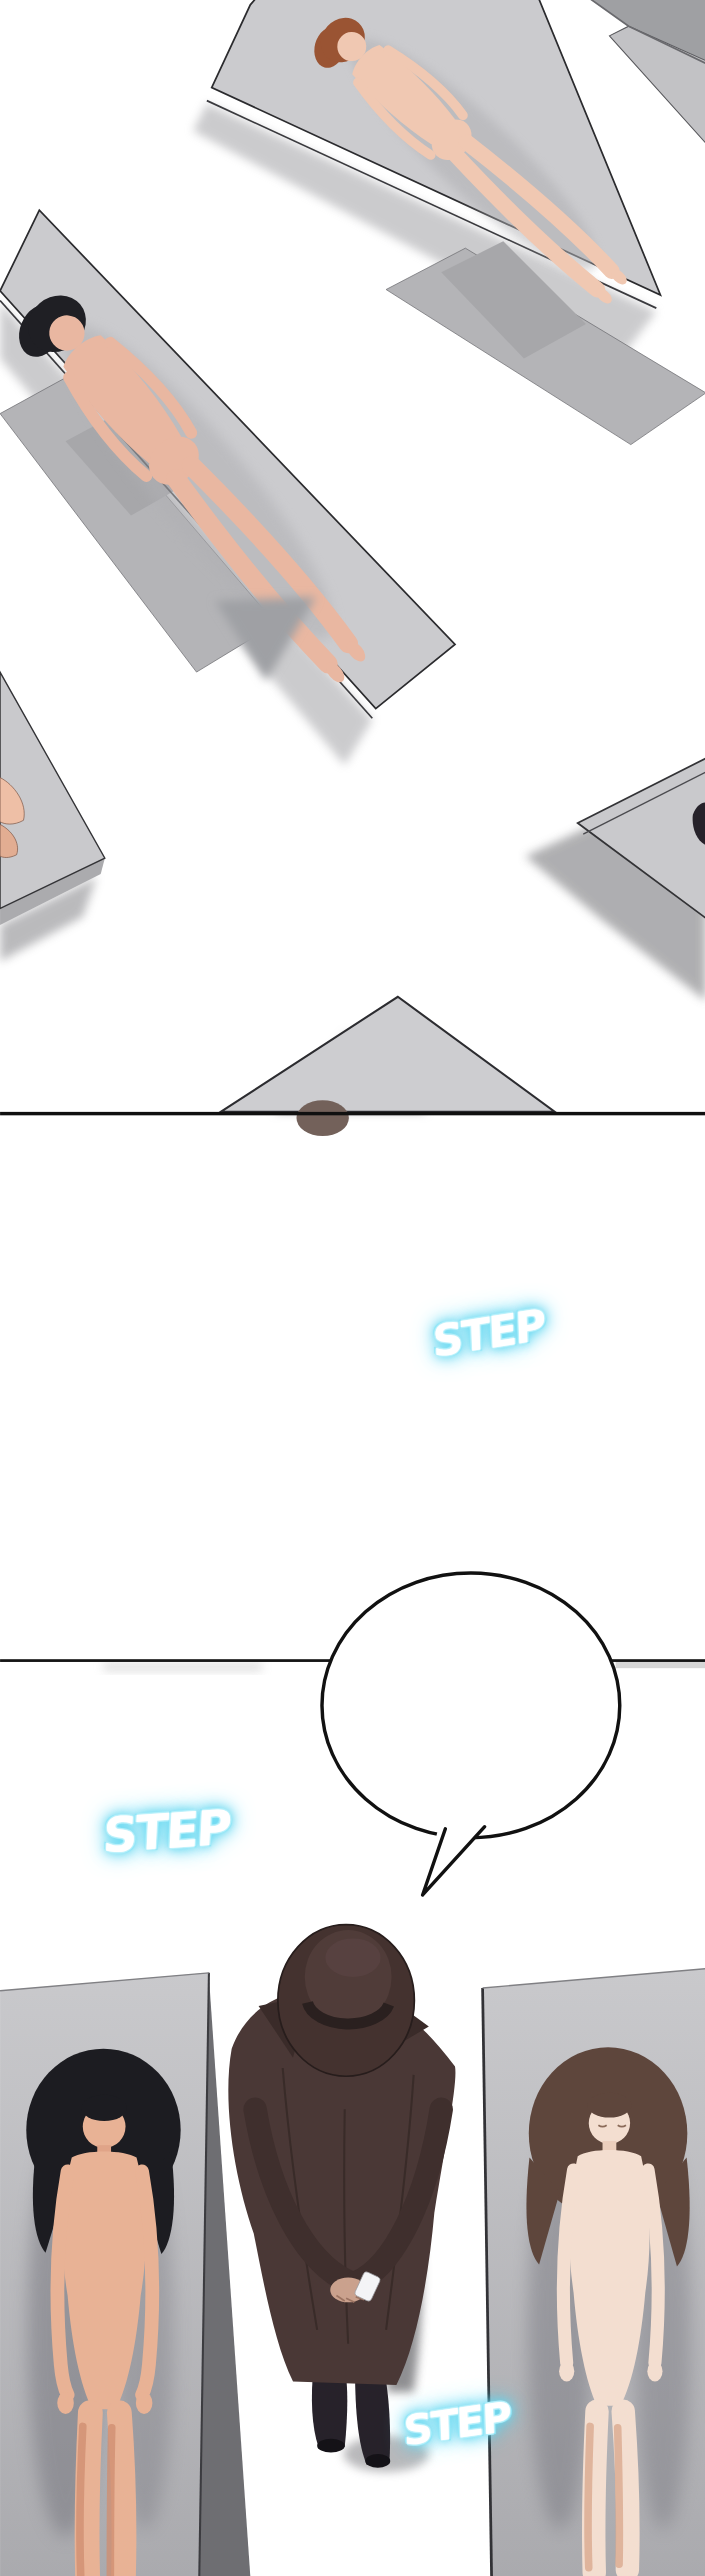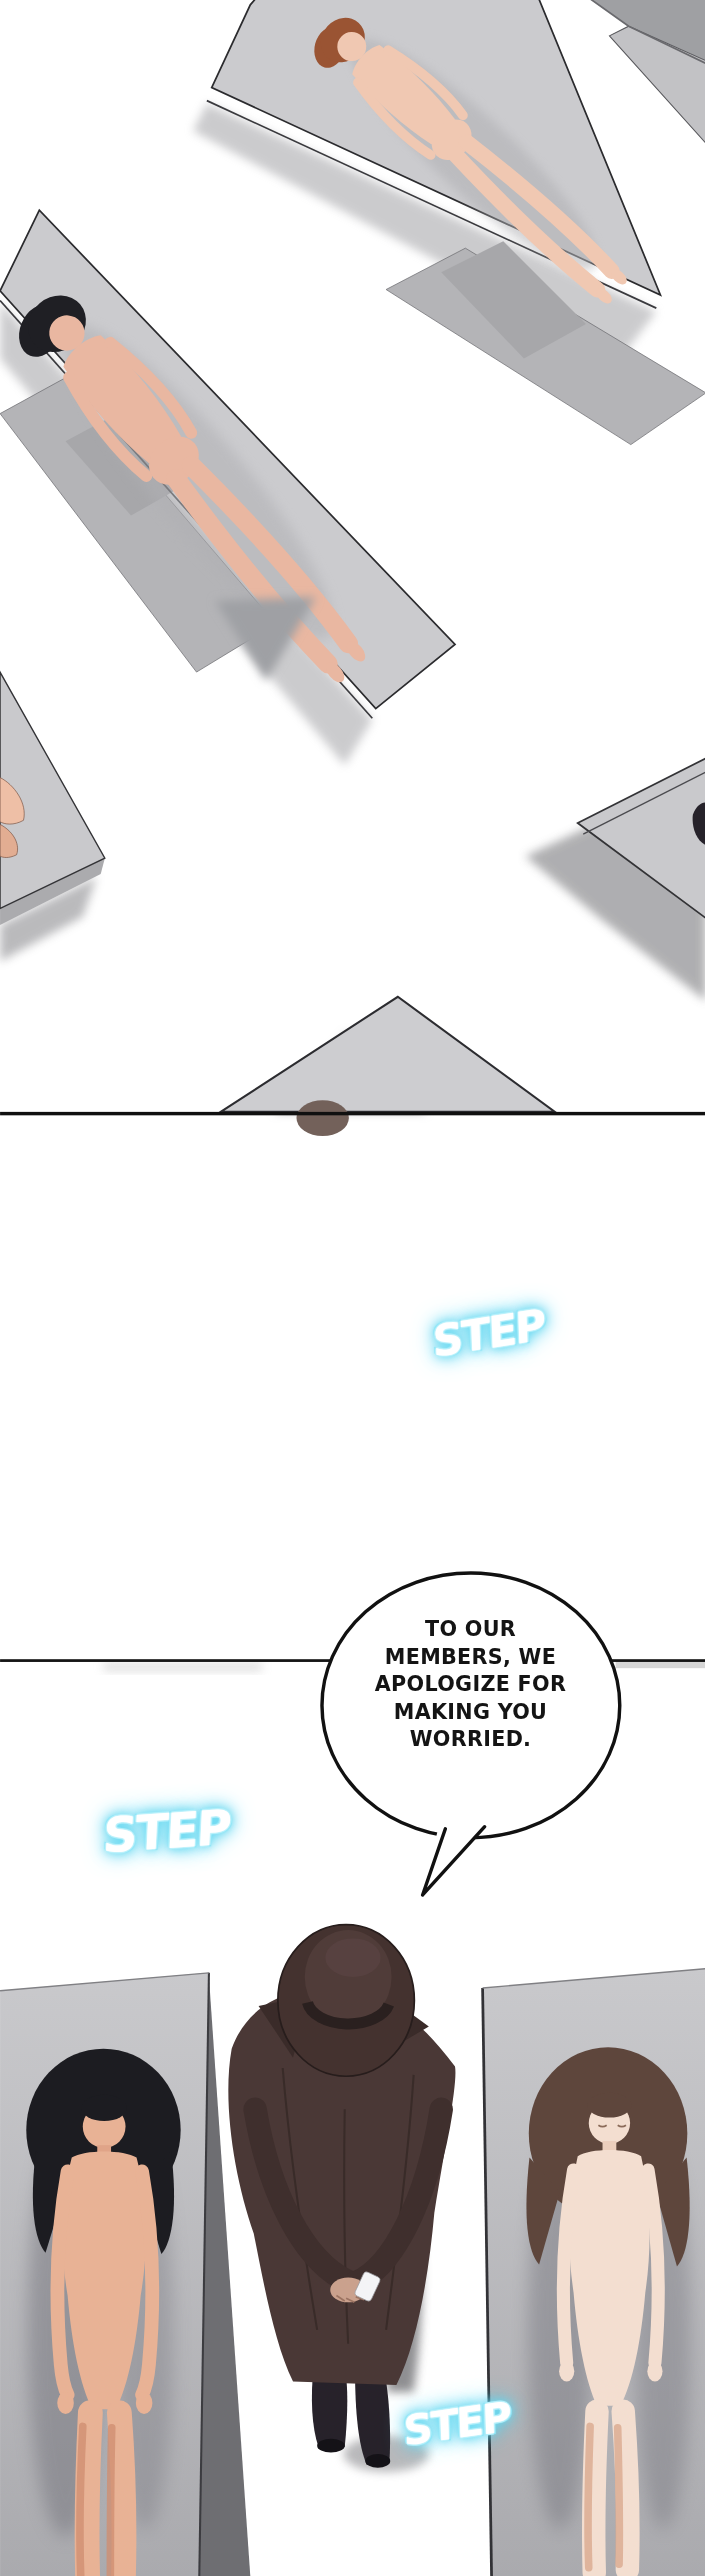--- a/index.html
+++ b/index.html
@@ -222,22 +222,15 @@
         <ellipse cx="512" cy="2840" rx="40" ry="28" fill="#574140"></ellipse>
         <path d="M446,2905 A60,36 0 0 0 564,2908" fill="none" stroke="#2a201f" stroke-width="16"></path>
       </g>
     </g>
   </svg>
 
   <div class="sfx sfx-1">STEP</div>
   <div class="sfx sfx-2">STEP</div>
   <div class="sfx sfx-3">STEP</div>
 
-  <div class="bubble-text">
-    <span>TO OUR</span>
-    <span>MEMBERS, WE</span>
-    <span>APOLOGIZE FOR</span>
-    <span>MAKING YOU</span>
-    <span>WORRIED.</span>
-  </div>
 
 </div>
 
 
 </body></html>

